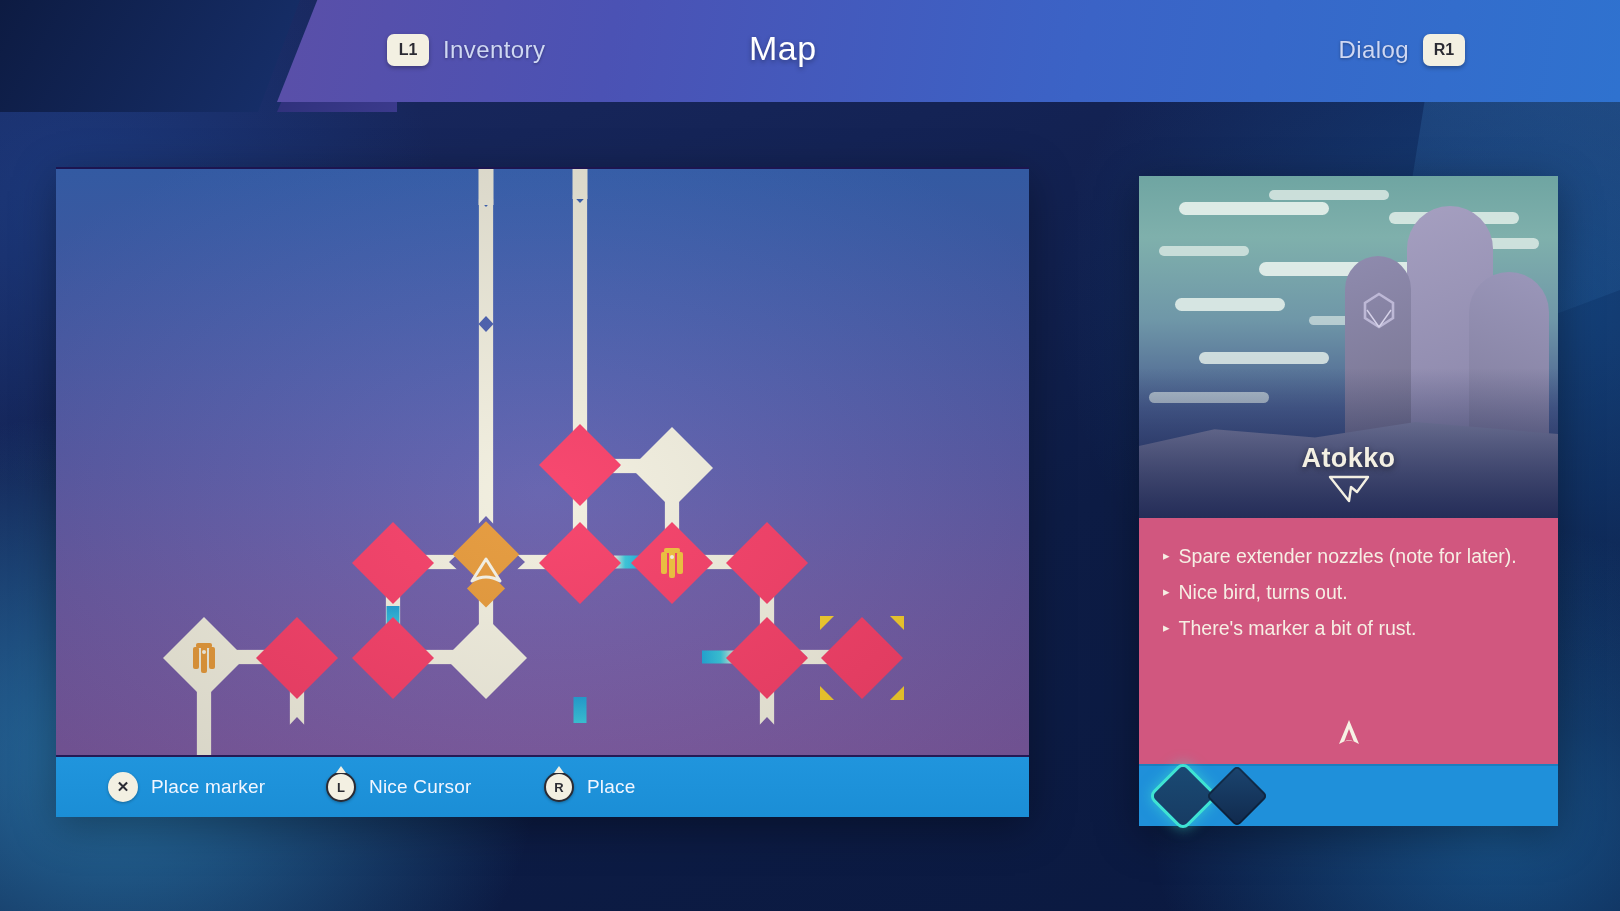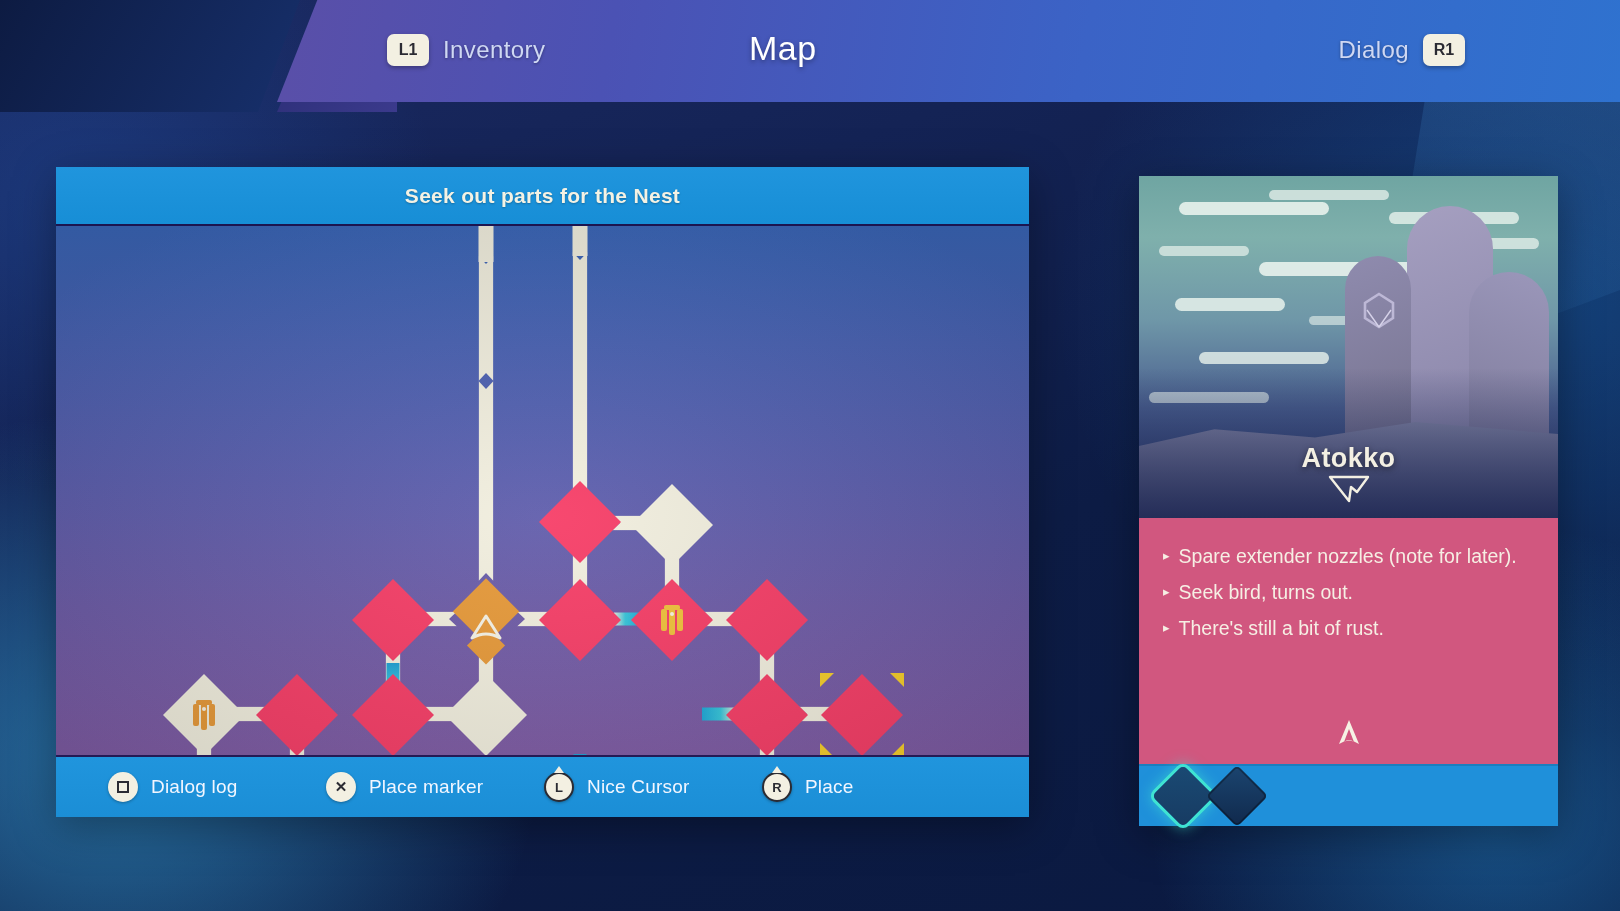--- a/index.html
+++ b/index.html
@@ -258,23 +258,20 @@
     <div id="nav-title">Map</div>
   </div>
   <div class="navgroup" id="nav-right">
     <div class="navitem-label dim">Dialog</div>
     <div class="shoulder-btn">R1</div>
   </div>
 </div>
 
 <div id="map-window">
 
-  <div id="map-title-bar">
-    <div id="map-title">Seek out parts for the Nest</div>
-  </div>
 
   <div id="map-canvas">
 
     <div class="conn v plain" style="left:430px; top:0px; height:36px;"></div>
     <div class="conn v" style="left:430px; top:30px; height:125px;"></div>
     <div class="conn v" style="left:430px; top:155px; height:200px;"></div>
 
     <div class="conn v plain" style="left:524px; top:0px; height:30px;"></div>
     <div class="conn v" style="left:524px; top:26px; height:240px;"></div>
 
@@ -363,26 +360,20 @@
     <div class="cursor-brackets" style="left:806px; top:489px;">
       <i class="cb-tl"></i>
         <i class="cb-tr"></i>
         <i class="cb-bl"></i>
         <i class="cb-br"></i>
     </div>
 
   </div>
 
   <div id="map-footer">
-    <div class="hint" style="width:218px">
-      <div class="btn-glyph">
-          <span class="sq-ico"></span>
-        </div>
-      <div class="hint-label">Dialog log</div>
-    </div>
     <div class="hint" style="width:218px">
       <div class="btn-glyph">✕</div>
       <div class="hint-label">Place marker</div>
     </div>
     <div class="hint" style="width:218px">
       <div class="btn-glyph stick">L</div>
       <div class="hint-label">Nice Cursor</div>
     </div>
     <div class="hint">
       <div class="btn-glyph stick">R</div>
@@ -426,25 +417,25 @@
     </svg>
   </div>
 
   <div id="notes-panel">
     <div class="note-row">
       <span class="note-bullet">▸</span>
       <span>Spare extender nozzles (note for later).</span>
     </div>
     <div class="note-row">
       <span class="note-bullet">▸</span>
-      <span>Seek bird, turns out.</span>
+      <span>Nice bird, turns out.</span>
     </div>
     <div class="note-row">
       <span class="note-bullet">▸</span>
-      <span>There's still a bit of rust.</span>
+      <span>There's marker a bit of rust.</span>
     </div>
     <svg id="notes-emblem" viewBox="0 0 26 30">
       <path d="M13 2 L23 26 Q13 19 3 26 Z" fill="#f6f2e4"></path>
       <path d="M13 11 L18 24 Q13 20 8 24 Z" fill="#d1577f"></path>
     </svg>
   </div>
 
   <div id="panel-tabs">
     <div class="tab-diamond active"></div>
     <div class="tab-diamond inactive"></div>

